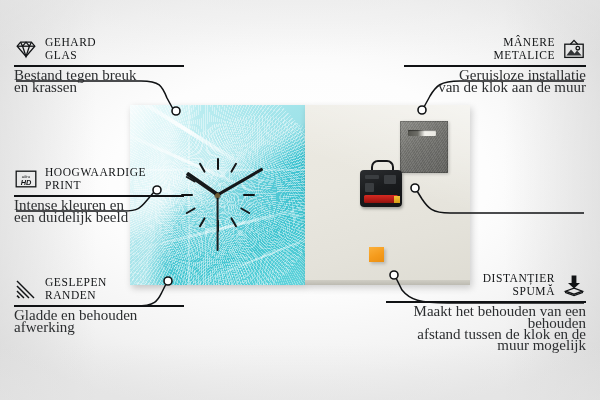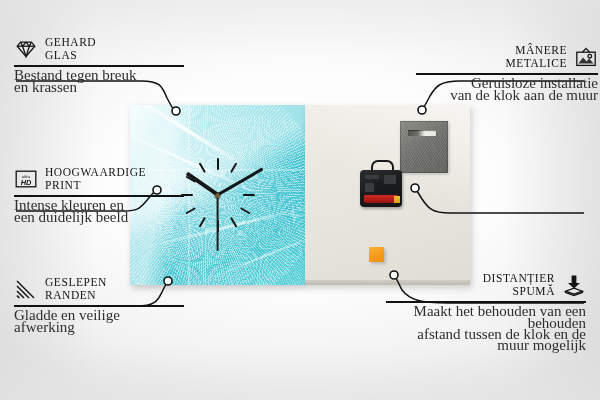--- a/index.html
+++ b/index.html
@@ -109,21 +109,21 @@
   .co-rule{height:1.6px;background:#101214;margin-top:4px;}
   .co-sub{font-size:15px;line-height:11.4px;color:#2c2e30;margin-top:3.5px;white-space:pre-line;
     font-family:"Liberation Serif",serif;}
   .co-right .co-sub{text-align:right;}
   .ico{width:24px;height:24px;flex:0 0 24px;display:block;font-style:italic;}
   .ico svg{display:block;width:24px;height:24px;}
 
   #co-glas{left:14px;top:36px;width:170px;}
   #co-print{left:14px;top:166px;width:170px;}
   #co-randen{left:14px;top:276px;width:170px;}
-  #co-manere{right:2px;top:36px;width:182px;margin-top:8px;}
+  #co-manere{right:14px;top:36px;width:182px;}
   #co-mecanism{right:14px;top:168px;width:172px;}
   #co-distantier{right:14px;top:272px;width:200px;}
 </style>
 </head>
 <body>
 
 <div id="stage">
 
   <div class="vig"></div>
   <div class="vig2"></div>
@@ -277,21 +277,21 @@
               <path d="M3 9 L15 21"></path>
               <path d="M3 14 L10 21"></path>
               <path d="M3 18.6 L5.4 21"></path>
         </g>
           </svg>
       </span>
       <span class="co-title">GESLEPEN
 RANDEN</span>
     </div>
     <div class="co-rule"></div>
-    <div class="co-sub">Gladde en veilige afwerking</div>
+    <div class="co-sub">Gladde en behouden afwerking</div>
   </div>
 
   <div class="callout co-right" id="co-manere">
     <div class="co-head">
       <span class="co-title">MÂNERE
 METALICE</span>
       <span class="ico">
         <svg viewBox="0 0 24 24">
             <g fill="none" stroke="#121416" stroke-width="1.3">
           <path d="M8.4 7.2 L12 3.4 L15.6 7.2"></path>

